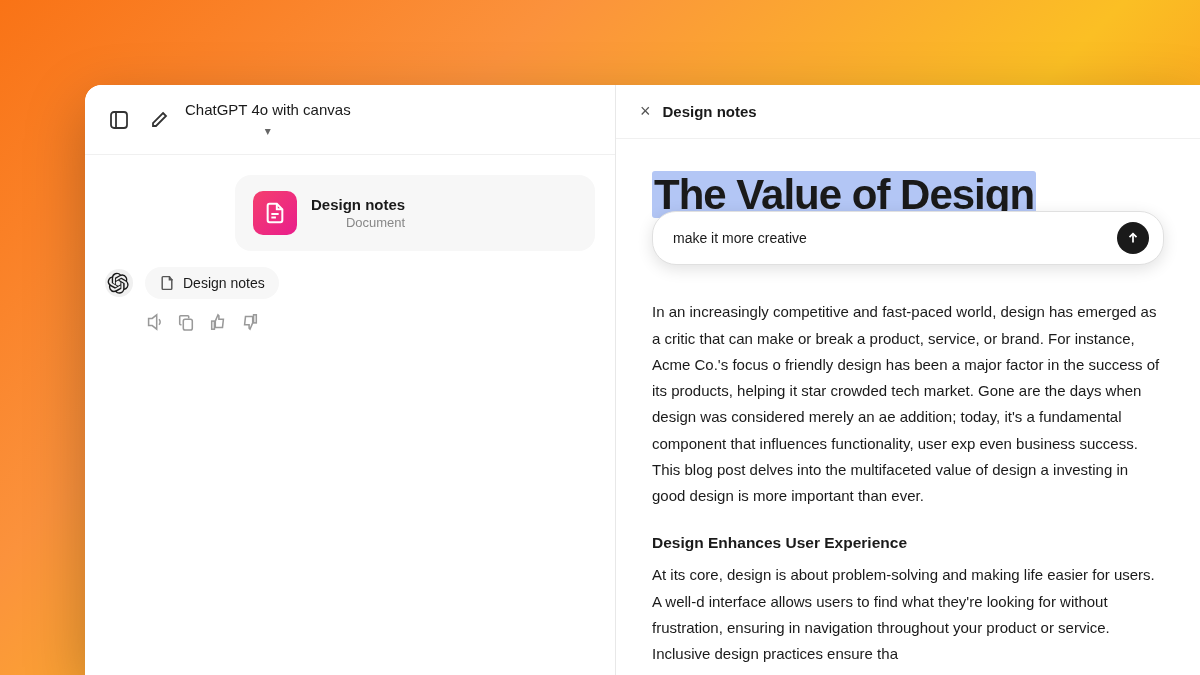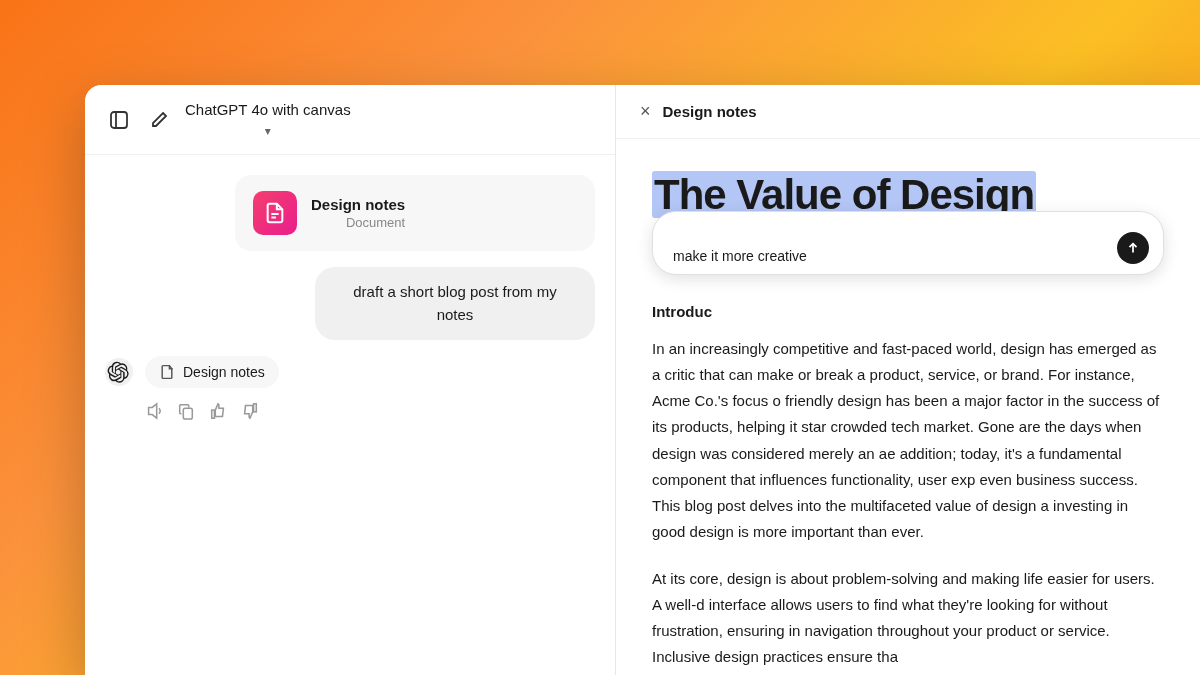--- a/index.html
+++ b/index.html
@@ -274,23 +274,23 @@
 
     
     .floating-input {
       position: absolute;
       top: 72px;
       left: 36px;
       right: 36px;
       background: #ffffff;
       border: 1px solid #e0e0e0;
       border-radius: 24px;
-      padding: 20px 14px 10px 20px;
-      display: flex;
-      align-items: flex-end;
+      padding: 10px 14px 10px 20px;
+      display: flex;
+      align-items: center;
       box-shadow: 0 4px 16px rgba(0,0,0,0.12);
       z-index: 10;
     }
 
     .floating-input input {
       flex: 1;
       border: none;
       outline: none;
       font-size: 14px;
       color: #1a1a1a;
@@ -393,23 +393,20 @@
             <line x1="8" y1="13" x2="16" y2="13"></line>
             <line x1="8" y1="17" x2="13" y2="17"></line>
           </svg>
         </div>
         <div class="doc-info">
           <span class="doc-title">Design notes</span>
           <span class="doc-subtitle">Document</span>
         </div>
       </div>
 
-      <div class="user-message">
-        <span>draft a short blog post from my notes</span>
-      </div>
 
       <div class="ai-response">
         <div class="ai-avatar">
           
           <svg viewBox="0 0 41 41" fill="none" xmlns="http://www.w3.org/2000/svg">
             <circle cx="20.5" cy="20.5" r="20.5" fill="#f0f0f0"></circle>
             <path d="M32.4 18.1a7.7 7.7 0 00-.7-6.3 7.8 7.8 0 00-8.4-3.7 7.7 7.7 0 00-5.8-2.6 7.8 7.8 0 00-7.4 5.4 7.7 7.7 0 00-5.1 3.7 7.8 7.8 0 001 9.1 7.7 7.7 0 00.7 6.3 7.8 7.8 0 008.4 3.7 7.7 7.7 0 005.8 2.6 7.8 7.8 0 007.4-5.4 7.7 7.7 0 005.1-3.7 7.8 7.8 0 00-1-9.1zm-11.5 16.1a5.8 5.8 0 01-3.7-1.3l.2-.1 6.1-3.5a1 1 0 00.5-.9v-8.6l2.6 1.5v7a5.8 5.8 0 01-5.7 5.9zm-12.4-5.3a5.8 5.8 0 01-.7-3.9l.2.1 6.1 3.5a1 1 0 001 0l7.5-4.3v3l-6.2 3.6a5.8 5.8 0 01-7.9-2zm-1.6-13.5a5.8 5.8 0 013-2.5v7.2a1 1 0 00.5.9l7.5 4.3-2.6 1.5-6.1-3.5a5.8 5.8 0 01-2.3-7.9zm21.4 5L21 16.1l2.6-1.5 6.1 3.5a5.8 5.8 0 01-.9 10.5v-7.2a1 1 0 00-.5-.9zm2.5-3.9l-.2-.1-6.1-3.5a1 1 0 00-1 0l-7.5 4.3v-3l6.2-3.6a5.8 5.8 0 018.6 6zm-16.3 5.4l-2.6-1.5v-7a5.8 5.8 0 019.5-4.5l-.2.1-6.1 3.5a1 1 0 00-.5.9v8.5zm1.4-3l3.3-1.9 3.3 1.9v3.8l-3.3 1.9-3.3-1.9v-3.8z" fill="#1a1a1a"></path>
           </svg>
         </div>
         <div class="ai-content">
@@ -474,21 +471,21 @@
         <input type="text" value="make it more creative" style="">
         <div class="send-btn">
           <svg viewBox="0 0 16 16" fill="none" stroke="white" stroke-width="2">
             <line x1="8" y1="13" x2="8" y2="3"></line>
             <polyline points="4,7 8,3 12,7"></polyline>
           </svg>
         </div>
       </div>
 
       <div class="article-body" style="margin-top: 80px;">
-        <span class="intro-label">Introduc</span>
         <p>In an increasingly competitive and fast-paced world, design has emerged as a critic that can make or break a product, service, or brand. For instance, Acme Co.'s focus o friendly design has been a major factor in the success of its products, helping it star crowded tech market. Gone are the days when design was considered merely an ae addition; today, it's a fundamental component that influences functionality, user exp even business success. This blog post delves into the multifaceted value of design a investing in good design is more important than ever.</p>
+        <span class="section-title">Design Enhances User Experience</span>
         <p>At its core, design is about problem-solving and making life easier for users. A well-d interface allows users to find what they're looking for without frustration, ensuring in navigation throughout your product or service. Inclusive design practices ensure tha</p>
       </div>
 
     </div>
   </div>
 
 </div>
 
 </body></html>

